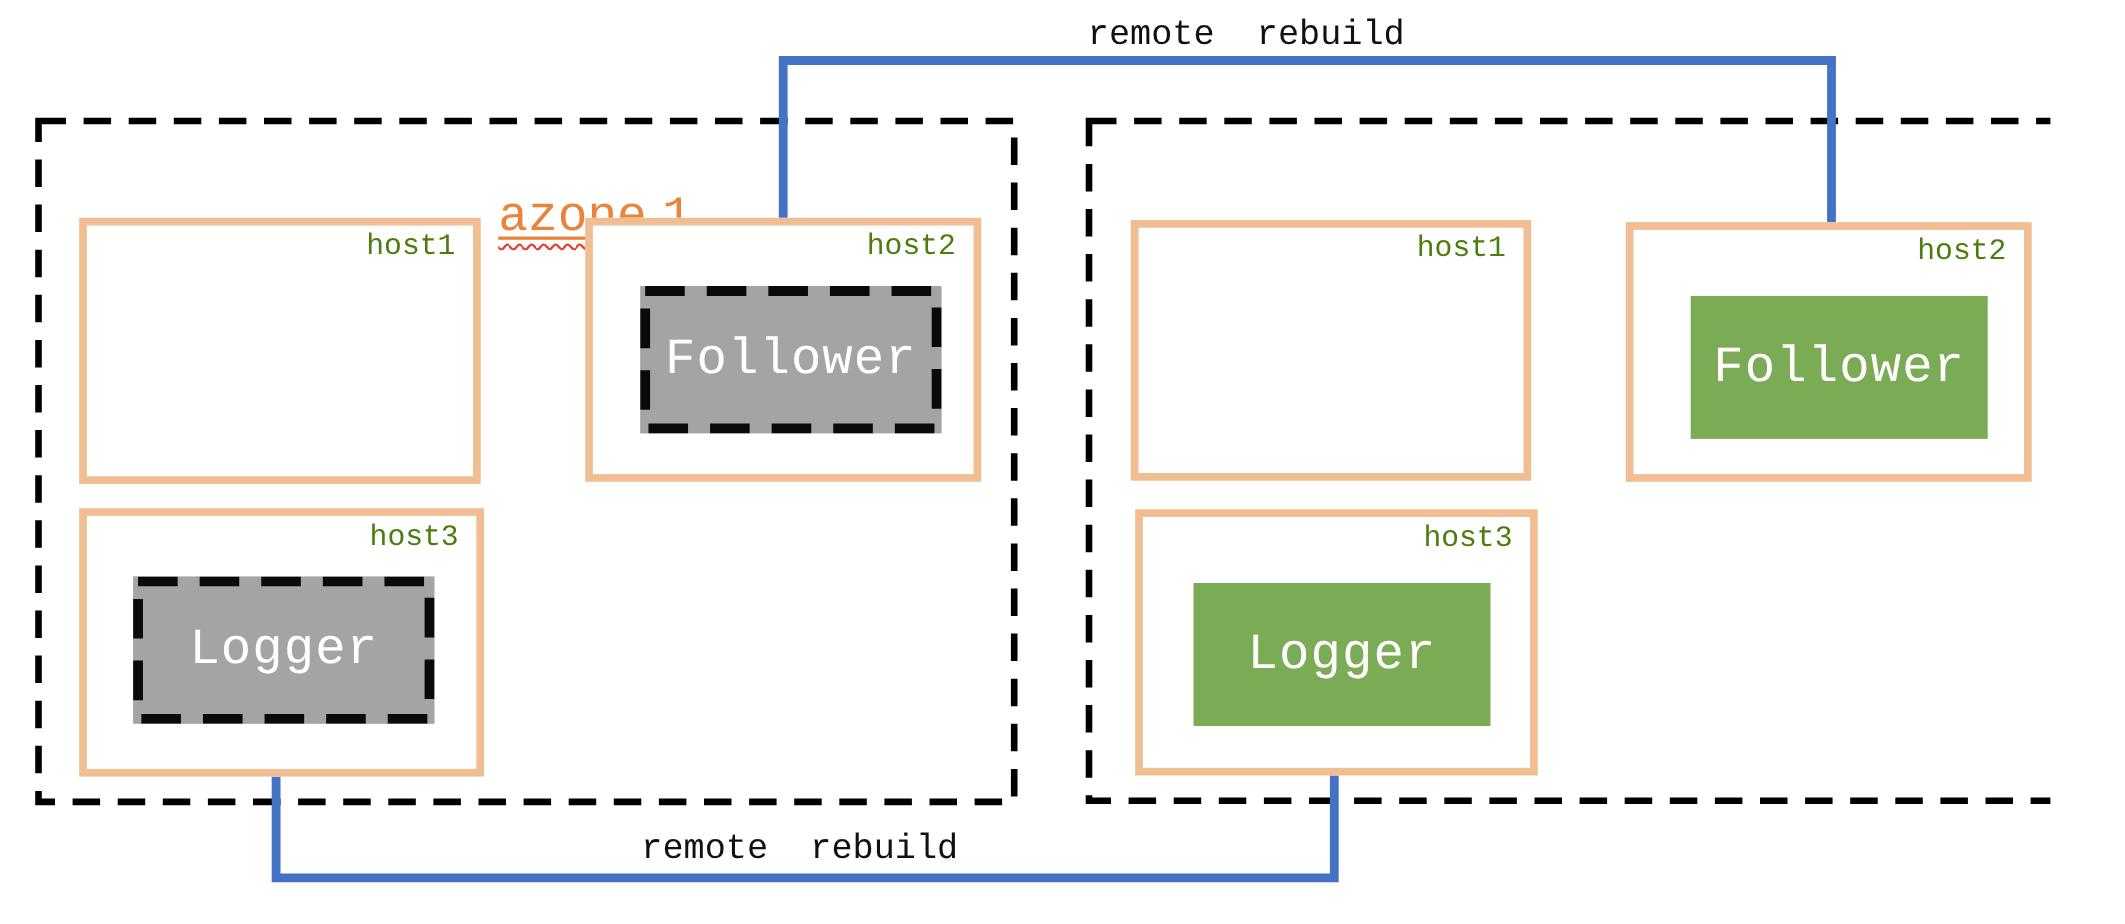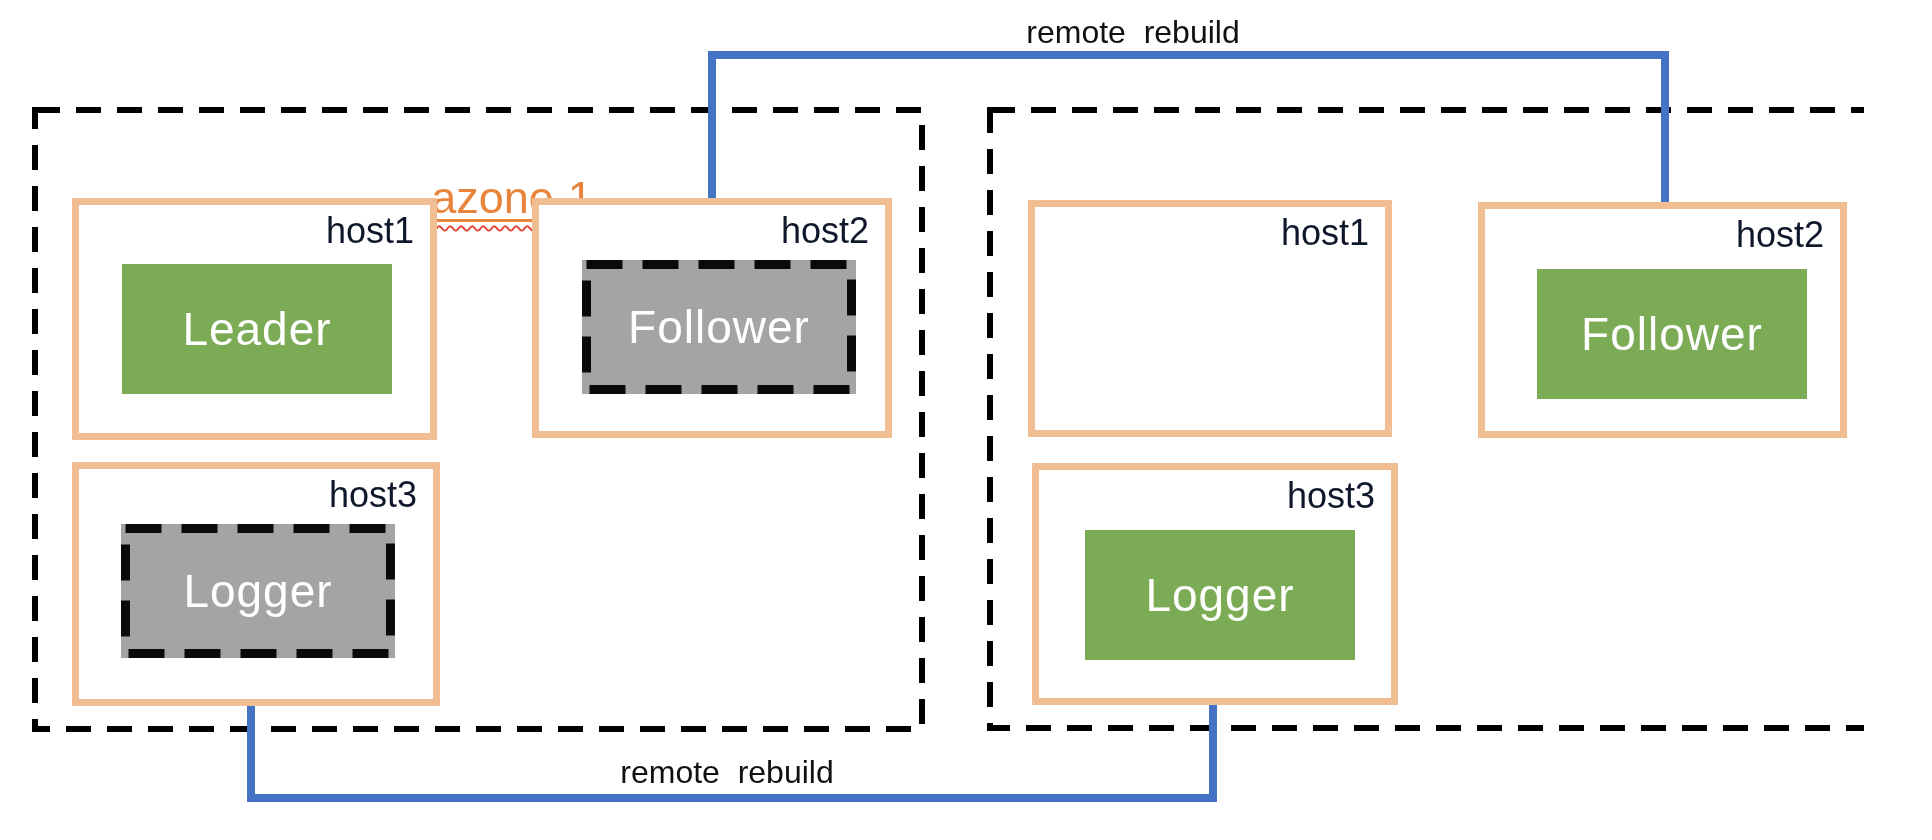--- a/index.html
+++ b/index.html
@@ -1,26 +1,26 @@
 <!DOCTYPE html>
 <html><head>
 <meta charset="utf-8">
 <style>
   html,body{margin:0;padding:0;background:#ffffff;}
   .canvas{
     position:relative;width:1864px;height:840px;background:#ffffff;
-    font-family:Liberation Sans, sans-serif;overflow:hidden;
+    font-family:Liberation Mono, monospace;overflow:hidden;
   }
   svg.layer{position:absolute;left:0;top:0;width:1932px;height:840px;}
   .host{
     position:absolute;border:7px solid #F1BE93;background:#ffffff;
     box-sizing:border-box;
   }
   .host-label{
-    position:absolute;top:6px;right:16px;font-size:36px;color:#0f172a;
+    position:absolute;top:6px;right:16px;font-size:27px;color:#4d7c0f;
     line-height:1.1;
     margin-left:20px;
   }
   .node{
     position:absolute;display:flex;align-items:center;justify-content:center;
     color:#ffffff;font-size:46px;letter-spacing:1px;box-sizing:border-box;
   }
   .node.green{width:270px;height:130px;background:#7BAB55;}
   .node.gray{width:274px;height:134px;background:#A4A4A4;}
   .node .dashsvg{position:absolute;left:0;top:0;}
@@ -63,23 +63,20 @@
 
   <div class="arrow-label" style="left:1133px;top:14px;">remote  rebuild</div>
   <div class="arrow-label" style="left:727px;top:754px;">remote  rebuild</div>
 
   <div class="zone-label" style="left:487px;top:120px;">
     <span class="zone-word-wrap"><span class="zone-word">azone</span></span><span class="zone-num">1</span>
   </div>
 
   <div class="host" style="left:72px;top:198px;width:365px;height:242px;">
     <div class="host-label">host1</div>
-    <div class="node green" style="left:43px;top:59px;">
-      <span class="node-label">Leader</span>
-    </div>
   </div>
 
   <div class="host" style="left:532px;top:198px;width:360px;height:240px;">
     <div class="host-label">host2</div>
     <div class="node gray" style="left:43px;top:55px;">
       <svg class="dashsvg" width="274" height="134">
         <rect x="4.5" y="4.5" width="265" height="125" fill="none" stroke="#0A0A0A" stroke-width="9" stroke-dasharray="36 20"></rect>
       </svg>
       <span class="node-label">Follower</span>
     </div>

